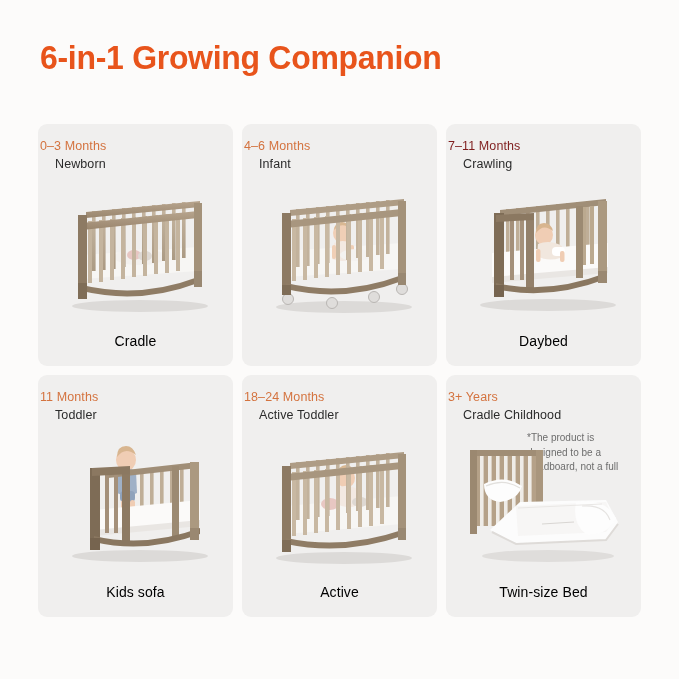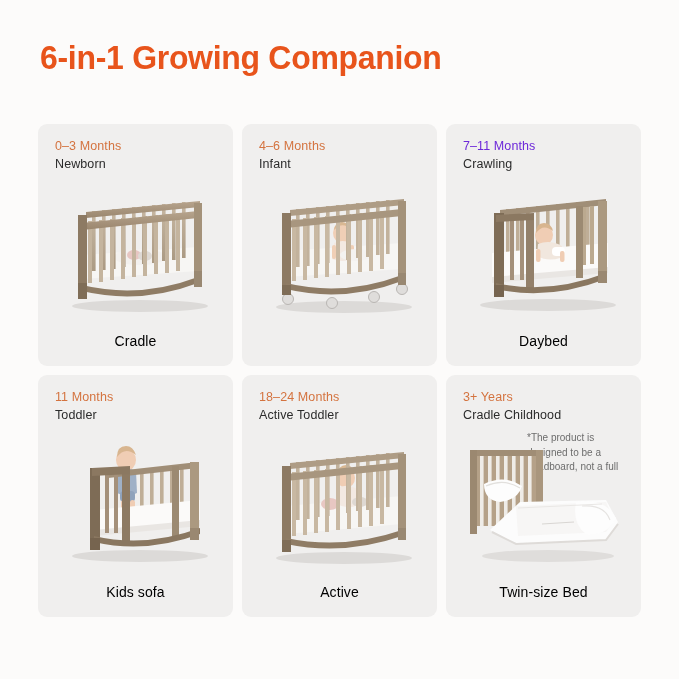--- a/index.html
+++ b/index.html
@@ -37,27 +37,27 @@
 
   .card{
     background:#f0efee;
     border-radius:9px;
     position:relative;
     overflow:hidden;
     box-sizing:border-box;
   }
   .card-age{
     position:absolute;
-    left:17px;top:15px;
+    left:2px;top:15px;
     font-size:12.5px;
     color:#d4733f;
     letter-spacing:0.1px;
     white-space:nowrap;
   }
-  .card-age.strong{color:#6d28d9;text-align:center;}
+  .card-age.strong{color:#7f1d1d;text-align:center;}
   .card-stage{
     position:absolute;
     left:17px;top:33px;
     font-size:12.5px;
     color:#2b2b2b;
     letter-spacing:0.1px;
     white-space:nowrap;
   }
   .card-figure{
     position:absolute;

